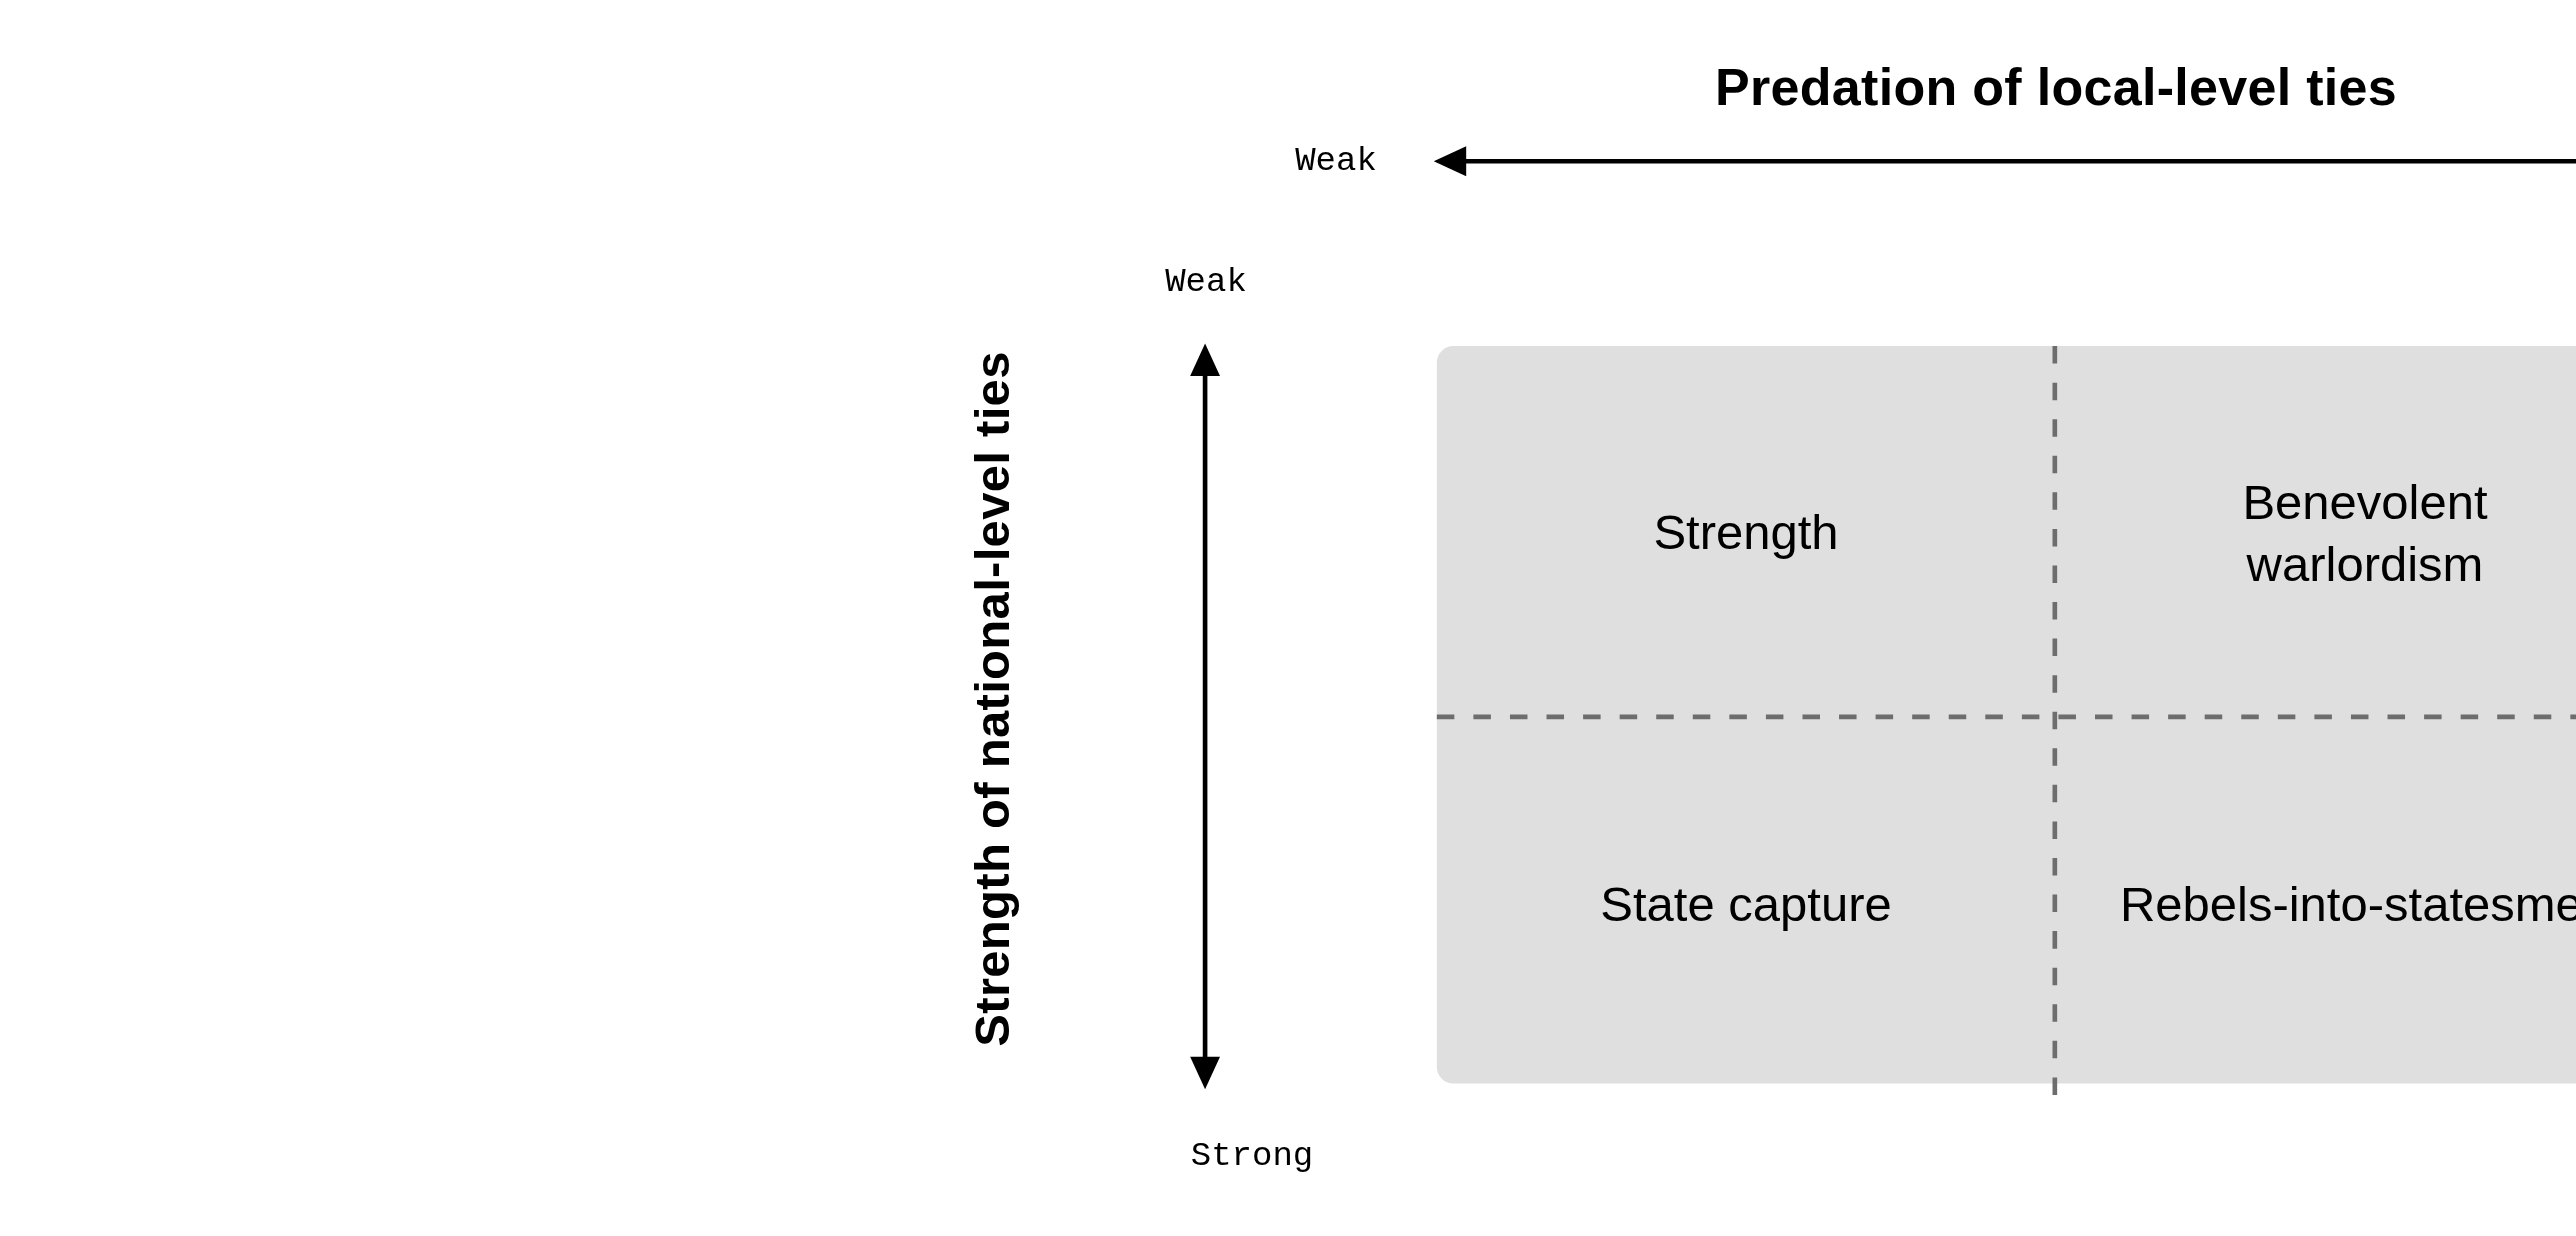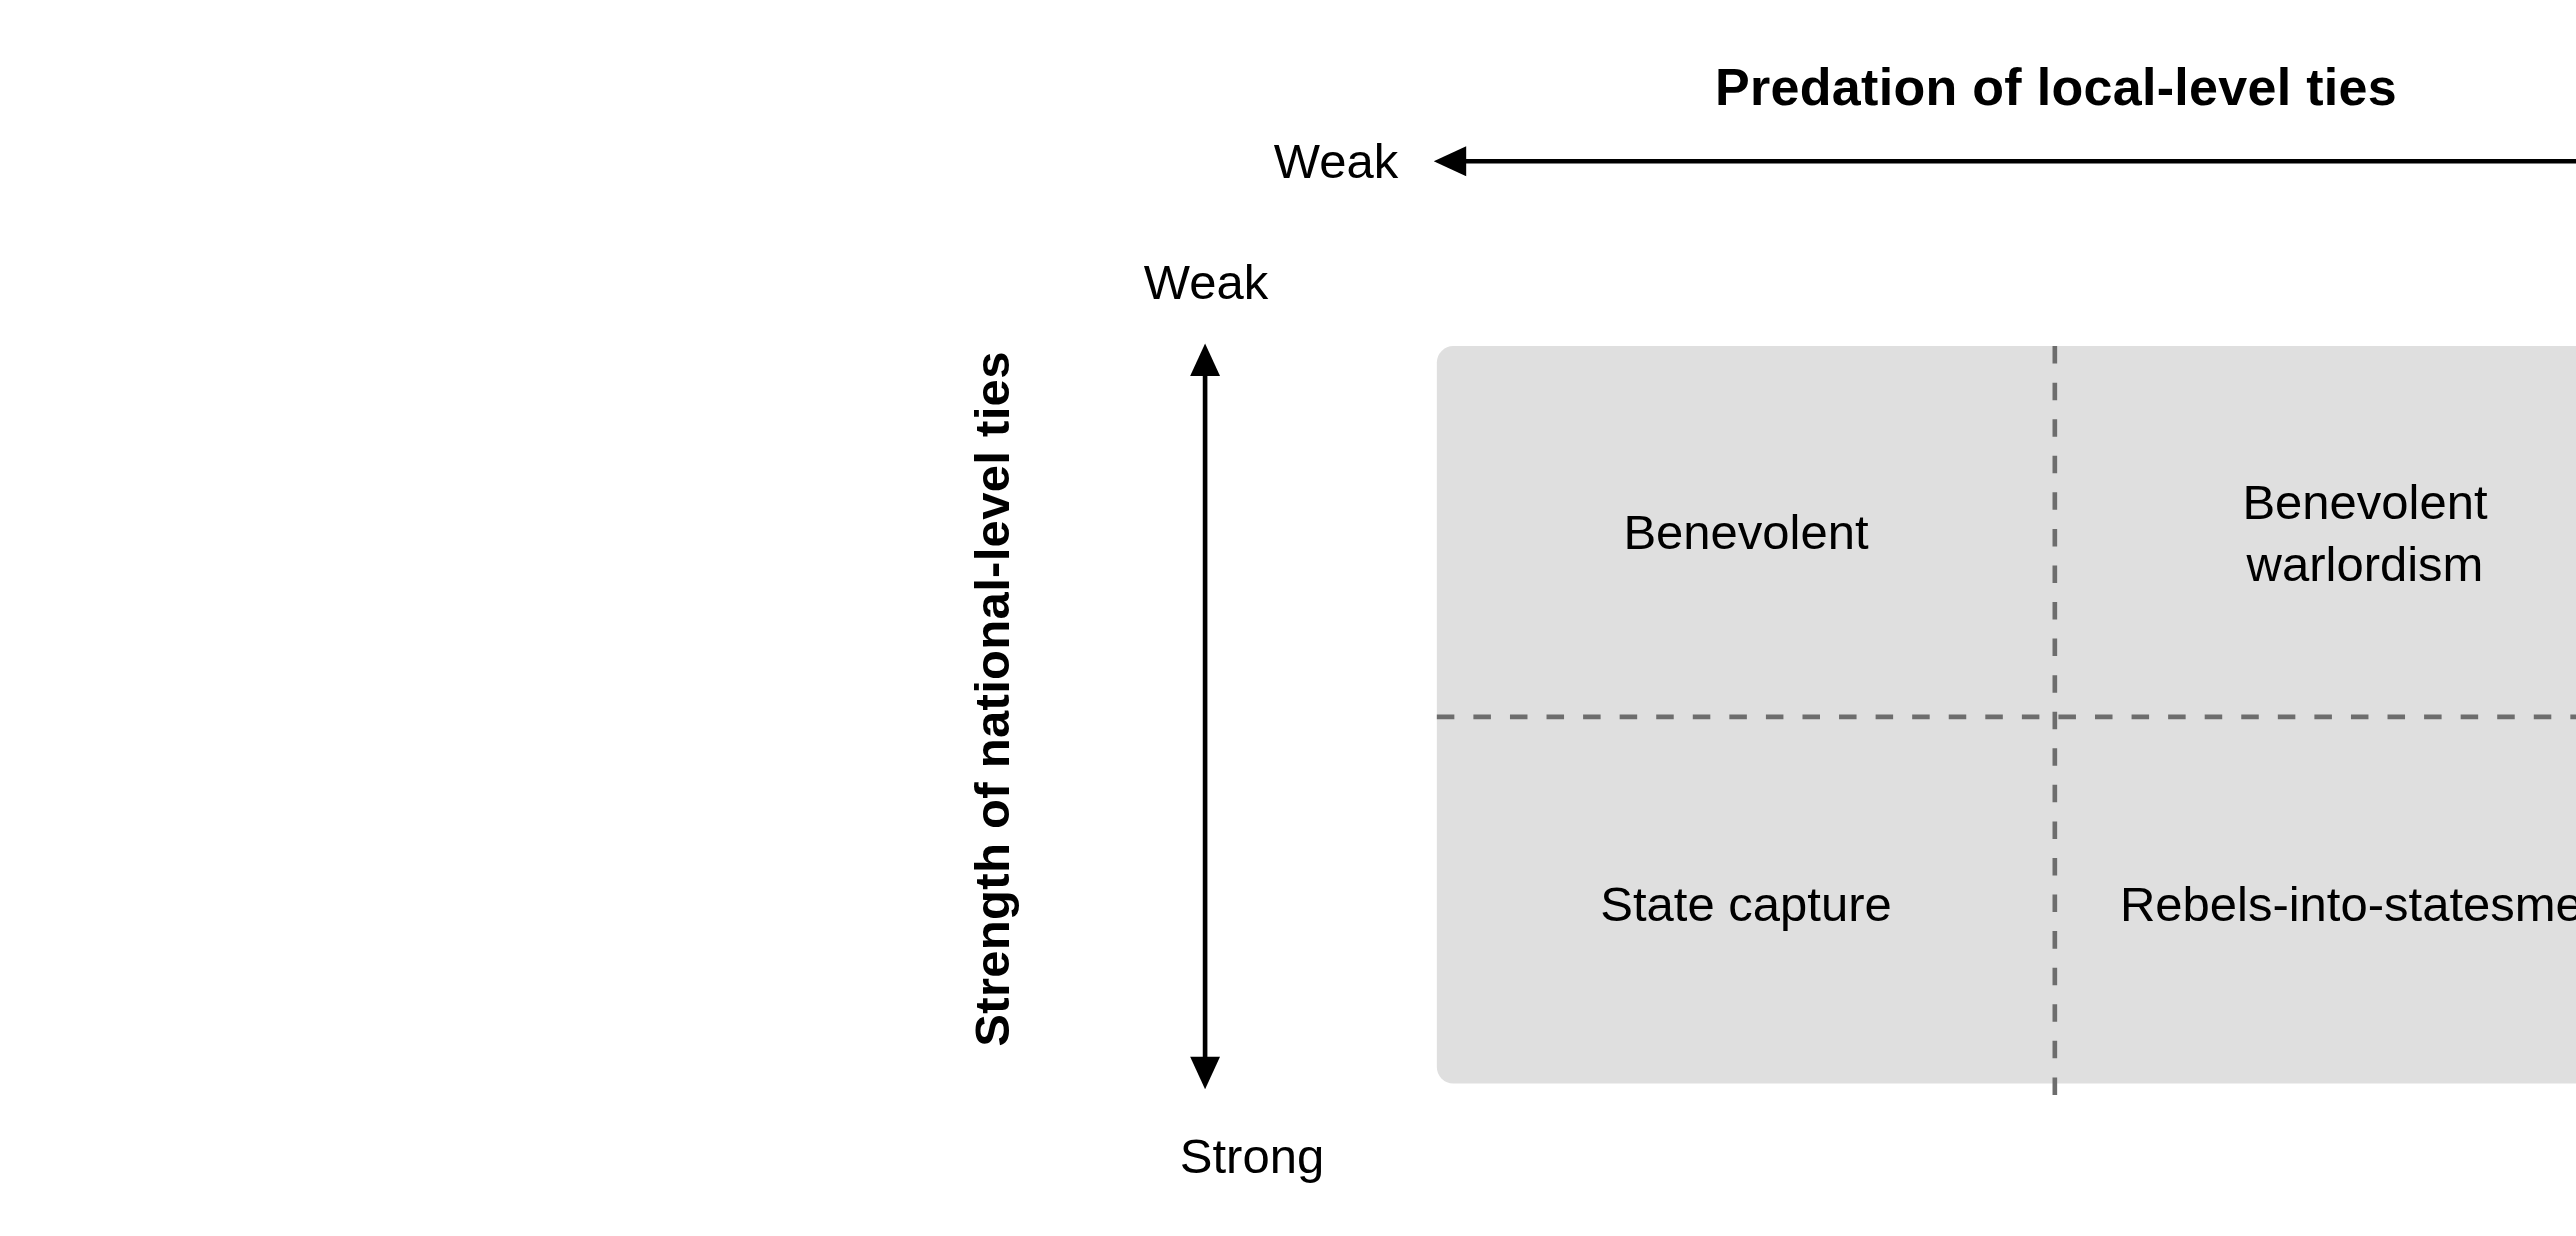--- a/index.html
+++ b/index.html
@@ -29,22 +29,23 @@
     white-space: nowrap;
     text-align: center;
     color: #000000;
   }
   .axis-title {
     font-size: 52px;
     font-weight: bold;
     letter-spacing: 0.3px;
   }
   .axis-end-label {
-    font-size: 49px;
+    font-size: 34px;
     font-weight: normal;
+    font-family: Liberation Mono, monospace;
   }
   .y-axis-title {
     transform: translate(-50%, -50%) rotate(-90deg);
   }
   .quadrant-label {
     font-size: 49px;
     font-weight: normal;
     line-height: 1.27;
   }
   .quadrant-label.wrap {
@@ -80,19 +81,19 @@
 
   <div class="label axis-title" style="left:2056px; top:87px;">Predation of local-level ties</div>
 
   <div class="label axis-end-label" style="left:1336px; top:161px;">Weak</div>
 
   <div class="label axis-title y-axis-title" style="left:992px; top:699px; font-size:49px;">Strength of national-level ties</div>
 
   <div class="label axis-end-label" style="left:1206px; top:282px;">Weak</div>
   <div class="label axis-end-label" style="left:1252px; top:1156px;">Strong</div>
 
-  <div class="label quadrant-label" style="left:1746px; top:532px;">Benevolent</div>
+  <div class="label quadrant-label" style="left:1746px; top:532px;">Strength</div>
   <div class="label quadrant-label wrap" style="left:2365px; top:533px;">Benevolent warlordism</div>
   <div class="label quadrant-label" style="left:1746px; top:904px;">State capture</div>
   <div class="label quadrant-label" style="left:2365px; top:904px;">Rebels-into-statesmen</div>
 
 </div>
 
 
 </body></html>

